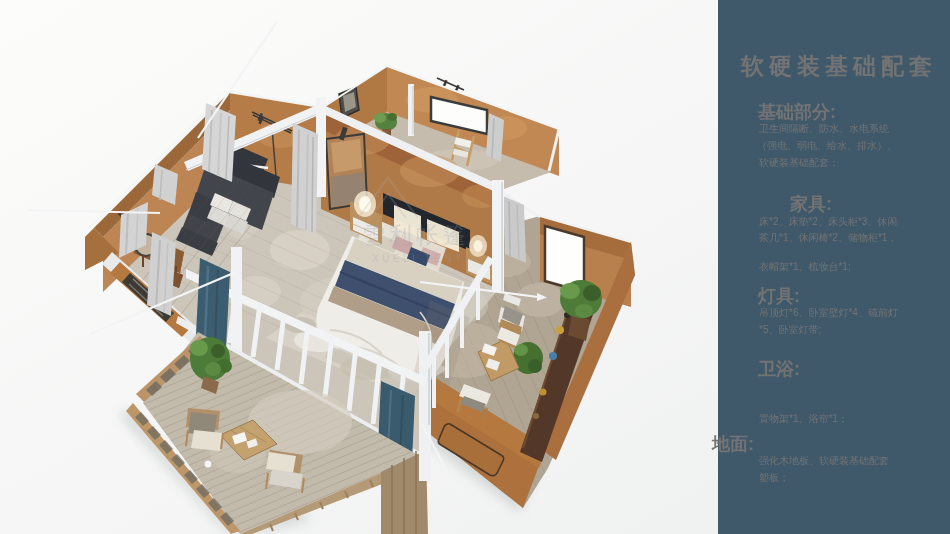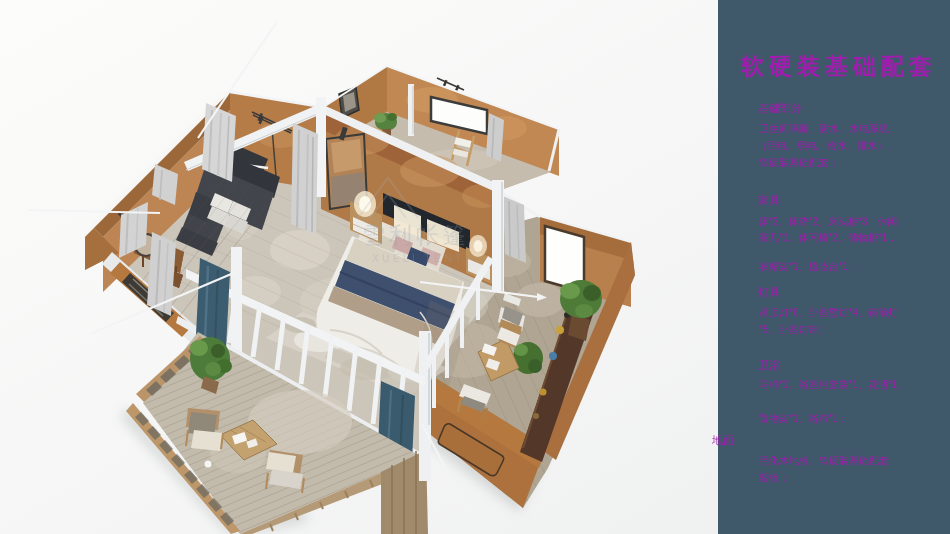--- a/index.html
+++ b/index.html
@@ -1,21 +1,21 @@
 <!DOCTYPE html>
 <html lang="zh"><head>
 <meta charset="utf-8">
 <title>软硬装基础配套</title>
 <style>
 html,body{margin:0;padding:0}
 .page{position:relative;width:950px;height:534px;overflow:hidden;background:#f6f7f6;font-family:"Liberation Sans",sans-serif}
 .scene{position:absolute;left:0;top:0}
 .sb{position:absolute;left:718px;top:0;width:232px;height:534px;background:#3f596b}
-.t{position:absolute;color:#a21caf;white-space:nowrap;line-height:1}
-.hd{font-weight:normal;font-size:11px}
+.t{position:absolute;color:#737373;white-space:nowrap;line-height:1}
+.hd{font-weight:bold;font-size:18px}
 .bd{font-size:10px}
 .ttl{font-weight:bold;font-size:23px;letter-spacing:5px}
 </style>
 </head>
 <body>
 <div class="page">
 <svg class="scene" width="950" height="534" viewBox="0 0 950 534">
 <defs>
 <linearGradient id="bgg" x1="0" y1="0" x2="1" y2="1">
 <stop offset="0" stop-color="#fcfcfb"></stop>
@@ -530,33 +530,32 @@
 <div class="sb"></div>
 
 <div class="t ttl" style="left:741px;top:55px">软硬装基础配套</div>
 
 <div class="t hd" style="left:758px;top:103px">基础部分:</div>
 
 <div class="t bd" style="left:759px;top:124px">卫生间隔断、防水、水电系统</div>
 <div class="t bd" style="left:757px;top:141px">（强电、弱电、给水、排水）、</div>
 <div class="t bd" style="left:759px;top:158px">软硬装基础配套；</div>
 
-<div class="t hd" style="left:758px;top:195px">家具:</div>
+<div class="t hd" style="left:790px;top:195px">家具:</div>
 
 <div class="t bd" style="left:759px;top:217px">床*2、床垫*2、床头柜*3、休闲</div>
 <div class="t bd" style="left:759px;top:233px">茶几*1、休闲椅*2、储物柜*1，</div>
 <div class="t bd" style="left:759px;top:262px">衣帽架*1、梳妆台*1;</div>
 
 <div class="t hd" style="left:758px;top:287px">灯具:</div>
 
 <div class="t bd" style="left:759px;top:308px">吊顶灯*6、卧室壁灯*4、镜前灯</div>
 <div class="t bd" style="left:759px;top:325px">*5、卧室灯带;</div>
 
 <div class="t hd" style="left:758px;top:360px">卫浴:</div>
 
-<div class="t bd" style="left:759px;top:380px">马桶*1、浴室柜套装*1、花洒*1、</div>
 <div class="t bd" style="left:759px;top:414px">置物架*1、浴帘*1；</div>
 
 <div class="t hd" style="left:712px;top:435px">地面:</div>
 
 <div class="t bd" style="left:759px;top:456px">强化木地板、软硬装基础配套</div>
 <div class="t bd" style="left:759px;top:473px">塑板；</div>
 </div>
 
 </body></html>

